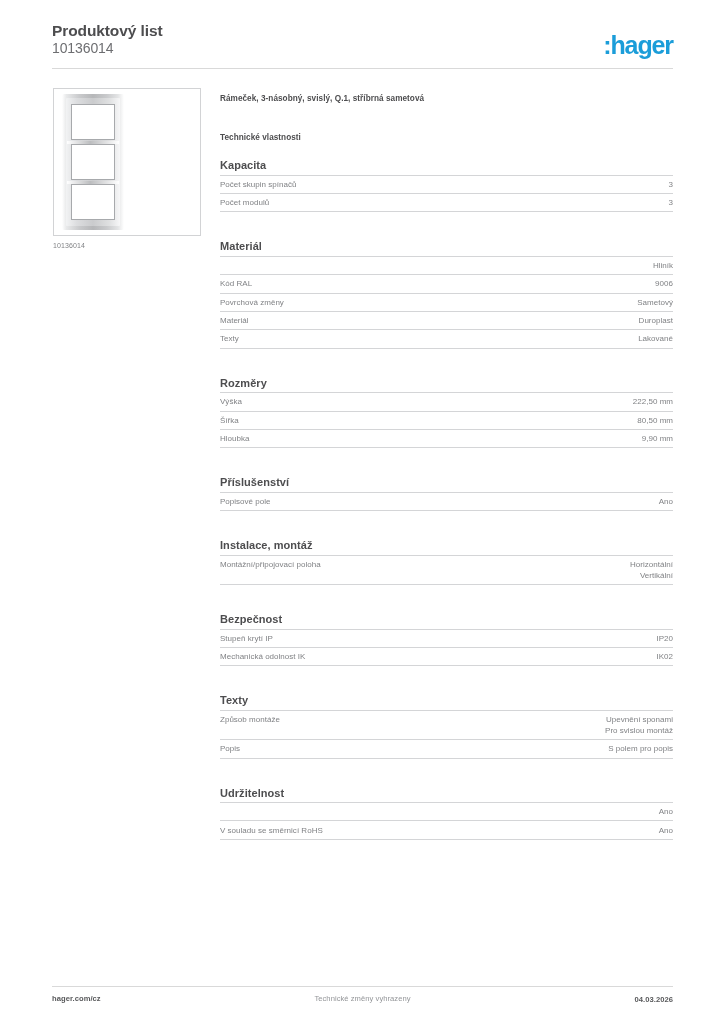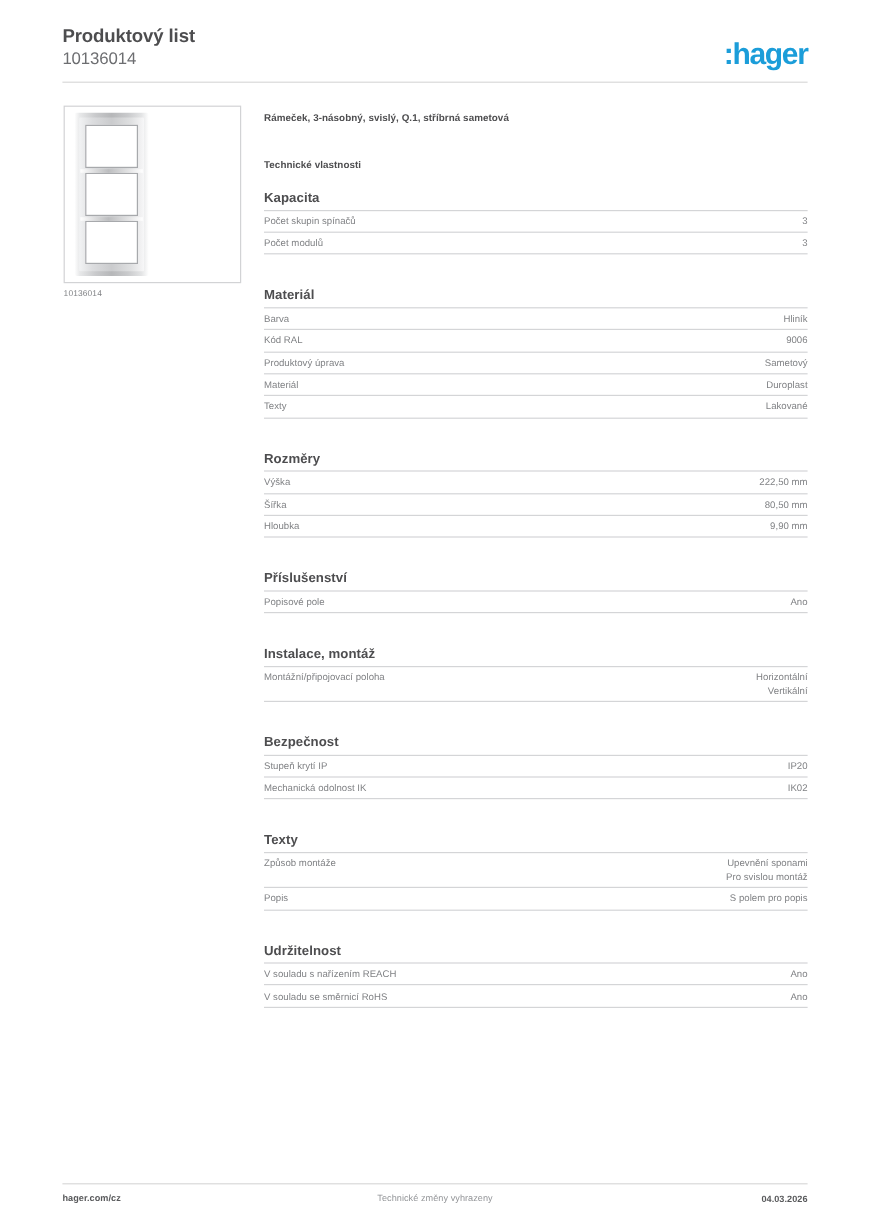--- a/index.html
+++ b/index.html
@@ -272,29 +272,28 @@
             <div class="spec-value">3</div>
           </div>
           <div class="spec-row">
             <div class="spec-label">Počet modulů</div>
             <div class="spec-value">3</div>
           </div>
         </div>
         <div class="spec-group">
           <div class="group-title">Materiál</div>
           <div class="spec-row">
-            <div class="spec-label">Barva</div>
             <div class="spec-value">Hliník</div>
           </div>
           <div class="spec-row">
             <div class="spec-label">Kód RAL</div>
             <div class="spec-value">9006</div>
           </div>
           <div class="spec-row">
-            <div class="spec-label">Produktový úprava</div>
+            <div class="spec-label">Povrchová změny</div>
             <div class="spec-value">Sametový</div>
           </div>
           <div class="spec-row">
             <div class="spec-label">Materiál</div>
             <div class="spec-value">Duroplast</div>
           </div>
           <div class="spec-row">
             <div class="spec-label">Texty</div>
             <div class="spec-value">Lakované</div>
           </div>
@@ -348,21 +347,20 @@
 Pro svislou montáž</div>
           </div>
           <div class="spec-row">
             <div class="spec-label">Popis</div>
             <div class="spec-value">S polem pro popis</div>
           </div>
         </div>
         <div class="spec-group">
           <div class="group-title">Udržitelnost</div>
           <div class="spec-row">
-            <div class="spec-label">V souladu s nařízením REACH</div>
             <div class="spec-value">Ano</div>
           </div>
           <div class="spec-row">
             <div class="spec-label">V souladu se směrnicí RoHS</div>
             <div class="spec-value">Ano</div>
           </div>
         </div>
       </div>
   </div>
 

